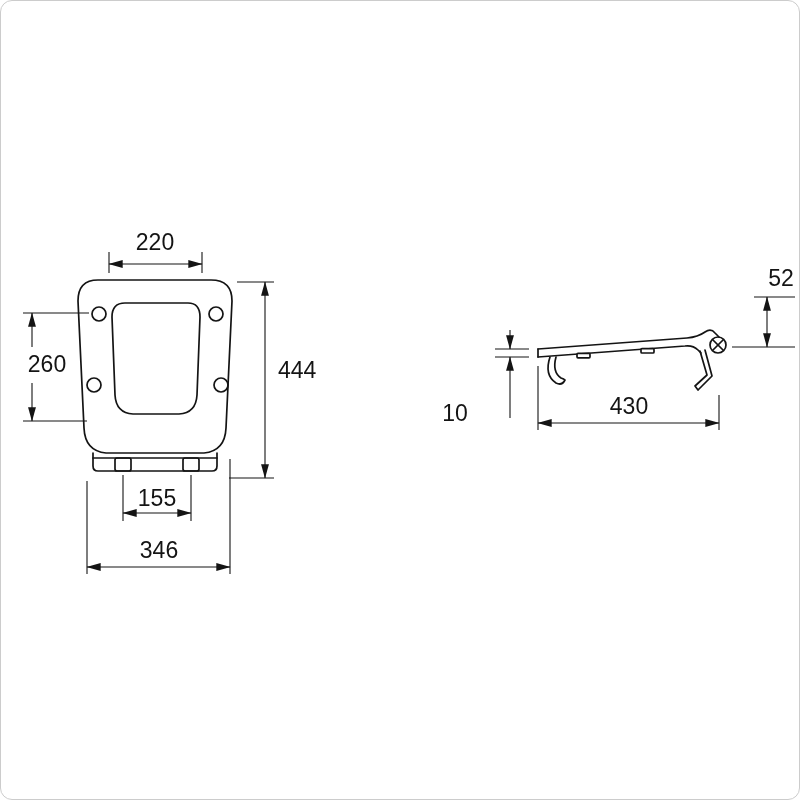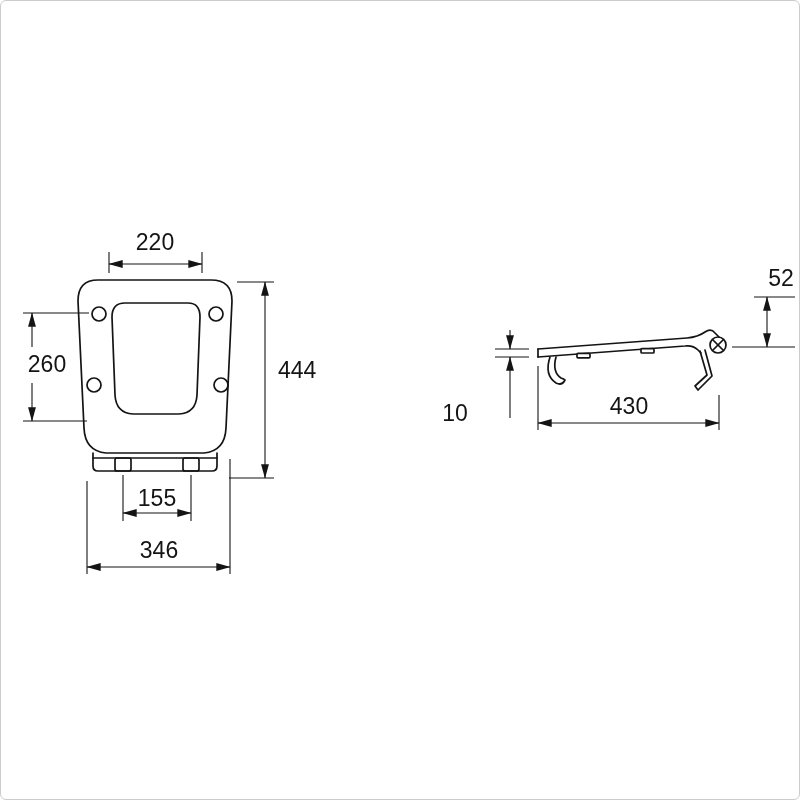--- a/index.html
+++ b/index.html
@@ -1,19 +1,19 @@
 <!DOCTYPE html>
 <html style="--ink: #141414; --bg: #ffffff; --border: #cccccc;"><head>
 <meta charset="utf-8">
 <style>
   :root { --ink:#141414; --bg:#ffffff; --border:#cccccc; }
   html,body { margin:0; padding:0; background:#fff; }
   .canvas {
     position:relative; width:800px; height:800px; box-sizing:border-box;
-    border:1px solid var(--border); border-radius:6px;
+    border:1px solid var(--border); border-radius:12px;
     background:var(--bg); overflow:hidden;
   }
   svg { display:block; }
   .outline { fill:none; stroke:var(--ink); stroke-width:1.7; stroke-linecap:round; stroke-linejoin:round; }
   .fillw   { fill:#ffffff; }
   .dim     { fill:none; stroke:var(--ink); stroke-width:1.1; }
   .dimtext { font-family:"Liberation Sans", sans-serif; font-size:23px; fill:var(--ink); }
   .arrfill { fill:var(--ink); stroke:none; }
 </style>
 </head>

